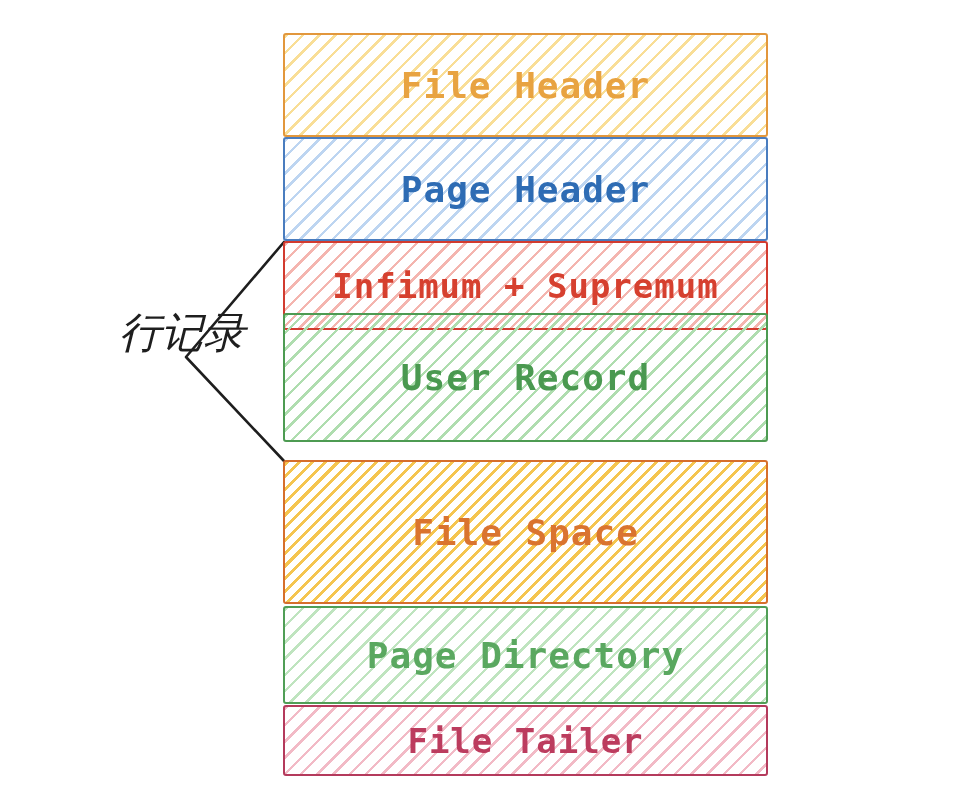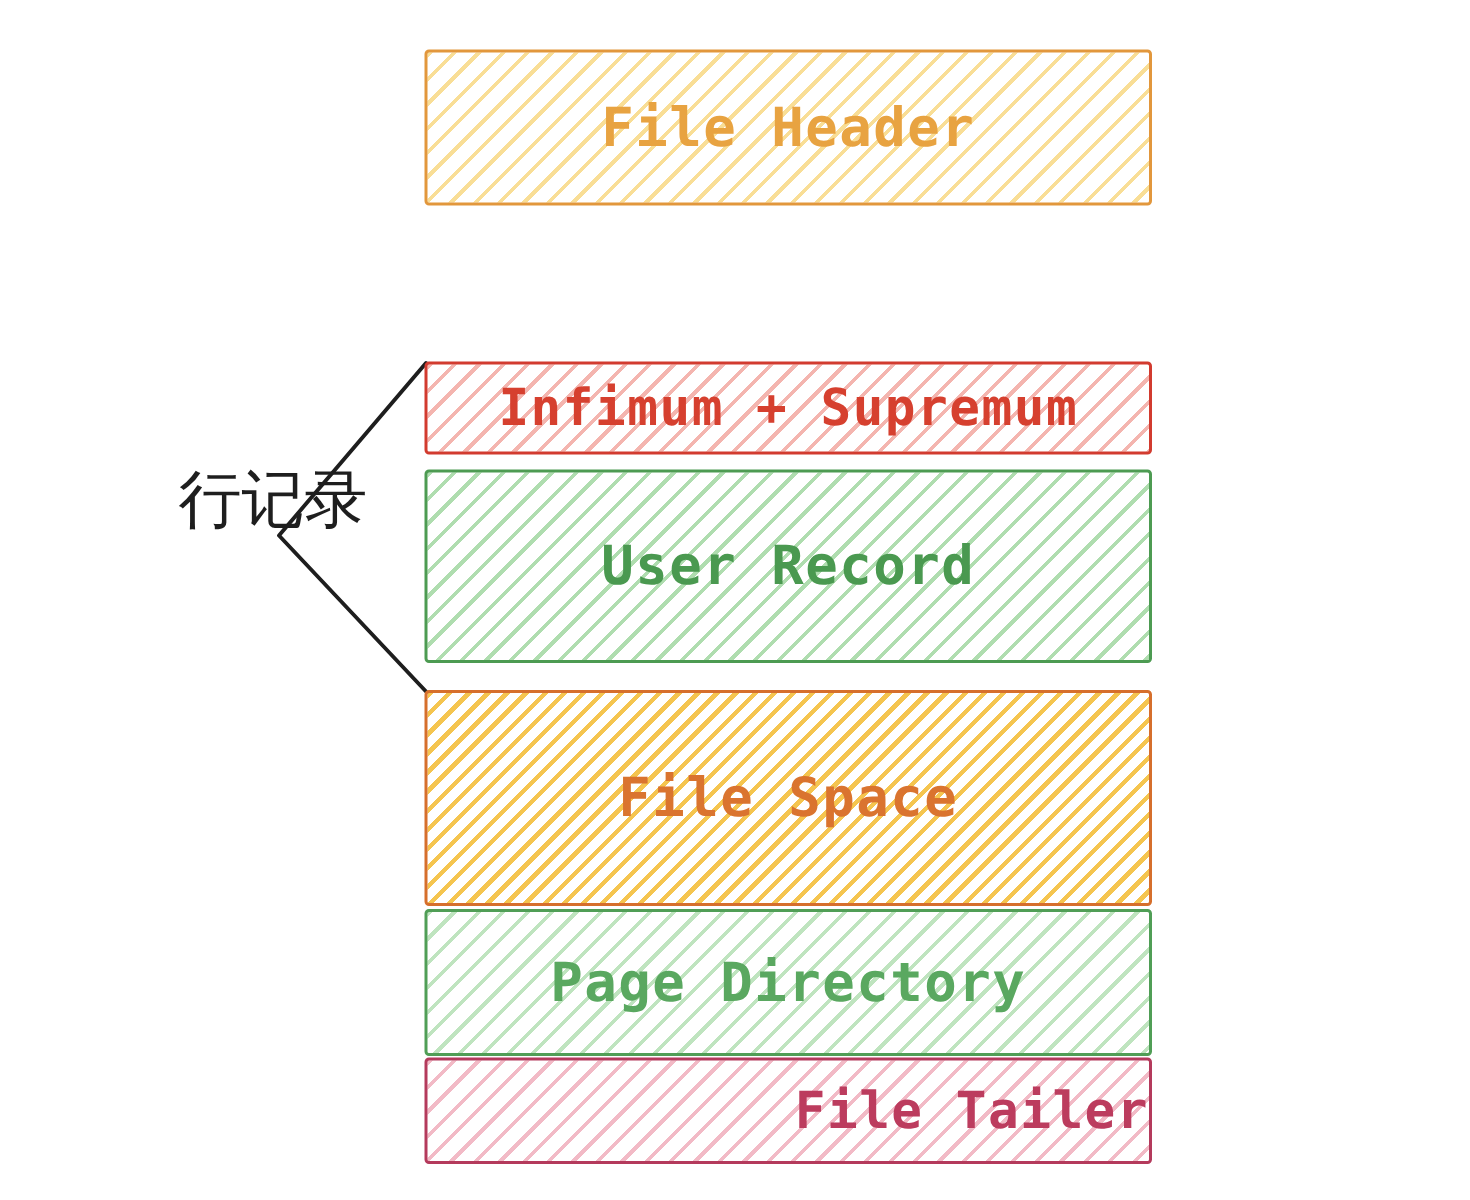--- a/index.html
+++ b/index.html
@@ -26,25 +26,25 @@
     align-items: center;
     justify-content: center;
     font-weight: bold;
     font-size: 36px;
     letter-spacing: 1px;
     white-space: nowrap;
   }
   
   .bk0 { top: 33px;  height: 104px; }
   .bk1 { top: 137px; height: 104px; }
-  .bk2 { top: 241px; height: 62px;  font-size: 34px; }
+  .bk2 { top: 241px; height: 89px;  font-size: 34px; }
   .bk3 { top: 313px; height: 129px; }
   .bk4 { top: 460px; height: 144px; }
   .bk5 { top: 606px; height: 98px;  }
-  .bk6 { top: 705px; height: 71px;  font-size: 34px; justify-content: flex-end; }
+  .bk6 { top: 705px; height: 71px;  font-size: 34px; }
 
   .connector-svg {
     position: absolute;
     left: 0;
     top: 0;
     pointer-events: none;
   }
   .annotation-label {
     position: absolute;
     left: 119px;
@@ -60,31 +60,34 @@
 
 <div class="canvas">
 
   <svg class="connector-svg" width="980" height="800" viewBox="0 0 980 800">
     <polyline points="284,242 186,357 284,461" fill="none" stroke="#1E1E1E" stroke-width="2.6" stroke-linecap="round" stroke-linejoin="round"></polyline>
   </svg>
 
   <div class="block bk0" style="border-color: rgb(226, 151, 60); color: rgb(232, 163, 65); background: repeating-linear-gradient(135deg, rgb(249, 222, 150) 0px, rgb(249, 222, 150) 2.5px, transparent 2.5px, transparent 11.5px);">
     <span>File Header</span>
   </div>
+  <div class="block bk1" style="border-color: rgb(74, 125, 191); color: rgb(46, 108, 180); background: repeating-linear-gradient(135deg, rgb(189, 213, 241) 0px, rgb(189, 213, 241) 2.5px, transparent 2.5px, transparent 11.5px);">
+    <span>Page Header</span>
+  </div>
   <div class="block bk2" style="border-color: rgb(210, 59, 47); color: rgb(214, 64, 47); background: repeating-linear-gradient(135deg, rgb(244, 181, 175) 0px, rgb(244, 181, 175) 2.5px, transparent 2.5px, transparent 11.5px);">
     <span>Infimum + Supremum</span>
   </div>
   <div class="block bk3" style="border-color: rgb(77, 155, 82); color: rgb(74, 153, 80); background: repeating-linear-gradient(135deg, rgb(175, 221, 175) 0px, rgb(175, 221, 175) 2.5px, transparent 2.5px, transparent 11.5px);">
     <span>User Record</span>
   </div>
   <div class="block bk4 dense" style="border-color: rgb(214, 111, 44); color: rgb(218, 116, 47); background: repeating-linear-gradient(135deg, rgb(245, 197, 79) 0px, rgb(245, 197, 79) 3px, transparent 3px, transparent 9px);">
     <span>File Space</span>
   </div>
   <div class="block bk5" style="border-color: rgb(80, 158, 86); color: rgb(90, 168, 96); background: repeating-linear-gradient(135deg, rgb(191, 228, 191) 0px, rgb(191, 228, 191) 2.5px, transparent 2.5px, transparent 11.5px);">
     <span>Page Directory</span>
   </div>
   <div class="block bk6" style="border-color: rgb(180, 58, 92); color: rgb(188, 60, 94); background: repeating-linear-gradient(135deg, rgb(242, 186, 198) 0px, rgb(242, 186, 198) 2.5px, transparent 2.5px, transparent 11.5px);">
     <span>File Tailer</span>
   </div>
 
-  <div class="annotation-label" style="color: rgb(30, 30, 30);">行记录</div>
+  <div class="annotation-label" style="color: rgb(30, 30, 30); font-style: italic;">行记录</div>
 
 </div>
 
 </body></html>

